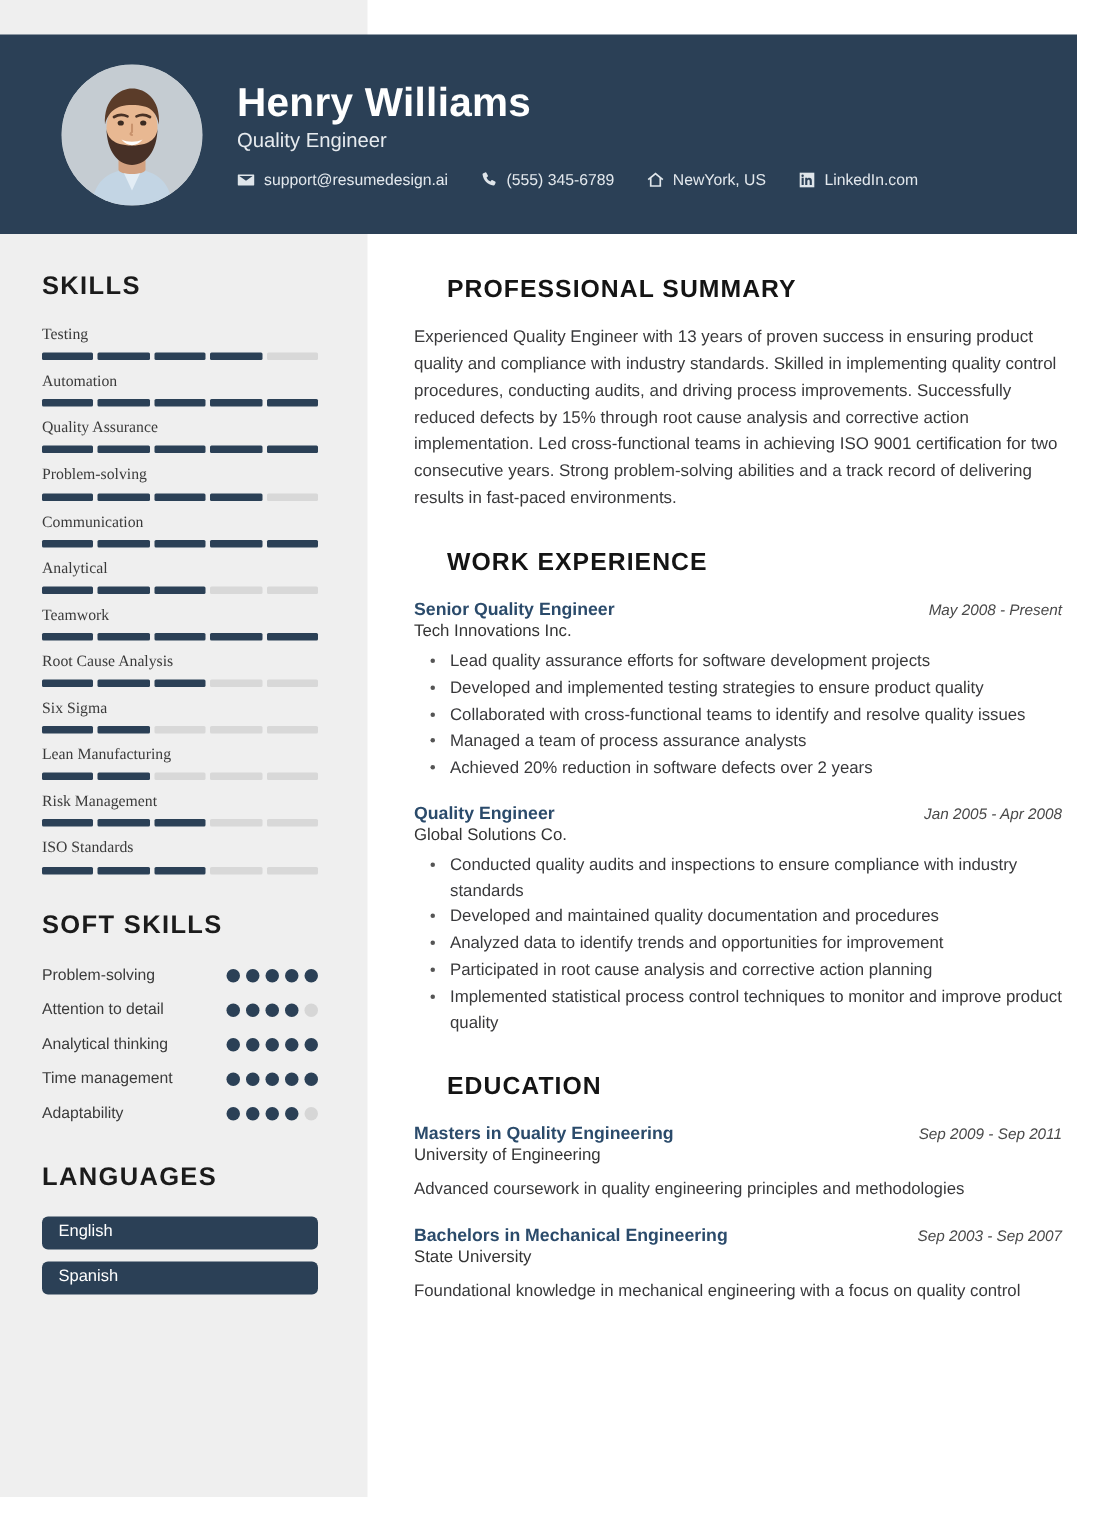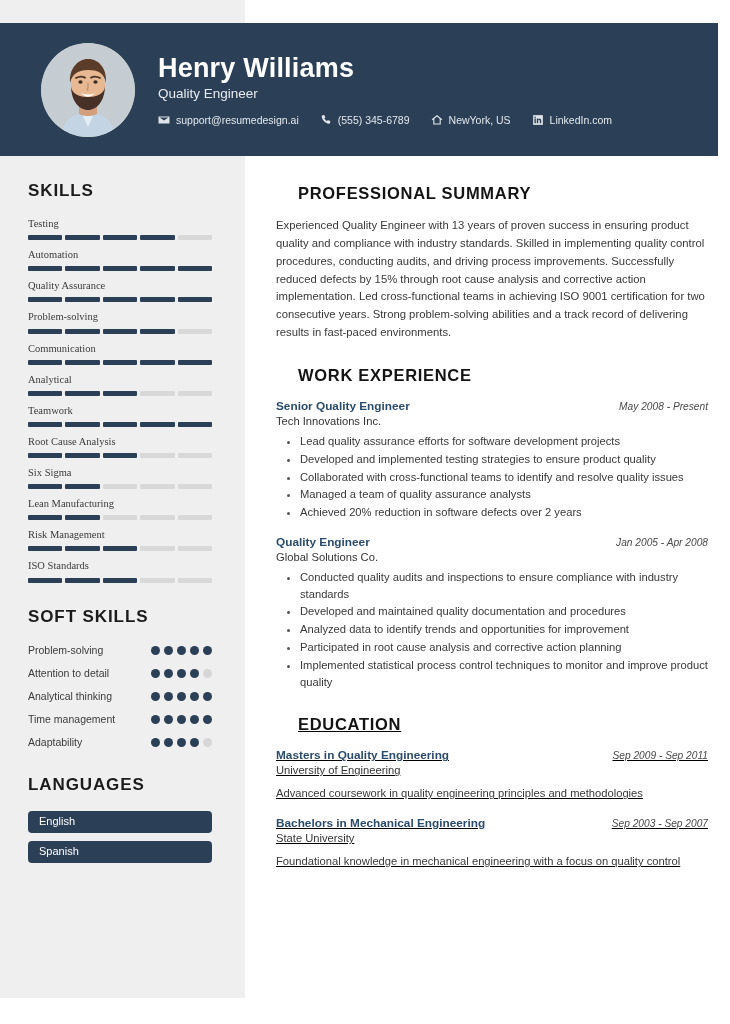--- a/index.html
+++ b/index.html
@@ -101,21 +101,21 @@
   }
   .entry-title { font-size: 11.8px; font-weight: 700; color: #2b4b6b; }
   .entry-date { font-size: 10.2px; font-style: italic; color: #494949; white-space: nowrap; }
   .entry-sub { font-size: 11.2px; color: #343434; margin-top: 2px; }
   .bullets { margin: 6px 0 0 0; padding-left: 24px; }
   .bullets li {
     font-size: 11.2px; line-height: 1.5; color: #39393b; margin-bottom: 1px;
   }
   .bullets li::marker { color: #555; }
 
-  .edu-sec { margin-top: 25px; text-decoration: underline; }
+  .edu-sec { margin-top: 25px; }
   .edu-desc { font-size: 11.2px; line-height: 1.5; color: #39393b; margin-top: 9px; }
 </style>
 </head>
 <body>
 
 <div class="page">
 
   <div class="sidebar-bg"></div>
 
   <div class="header">
@@ -406,21 +406,21 @@
           <div class="entry">
             <div class="entry-top">
               <div class="entry-title">Senior Quality Engineer</div>
               <div class="entry-date">May 2008 - Present</div>
             </div>
             <div class="entry-sub">Tech Innovations Inc.</div>
             <ul class="bullets">
               <li>Lead quality assurance efforts for software development projects</li>
               <li>Developed and implemented testing strategies to ensure product quality</li>
               <li>Collaborated with cross-functional teams to identify and resolve quality issues</li>
-              <li>Managed a team of quality assurance analysts</li>
+              <li>Managed a team of process assurance analysts</li>
               <li>Achieved 20% reduction in software defects over 2 years</li>
             </ul>
           </div>
           <div class="entry">
             <div class="entry-top">
               <div class="entry-title">Quality Engineer</div>
               <div class="entry-date">Jan 2005 - Apr 2008</div>
             </div>
             <div class="entry-sub">Global Solutions Co.</div>
             <ul class="bullets">

